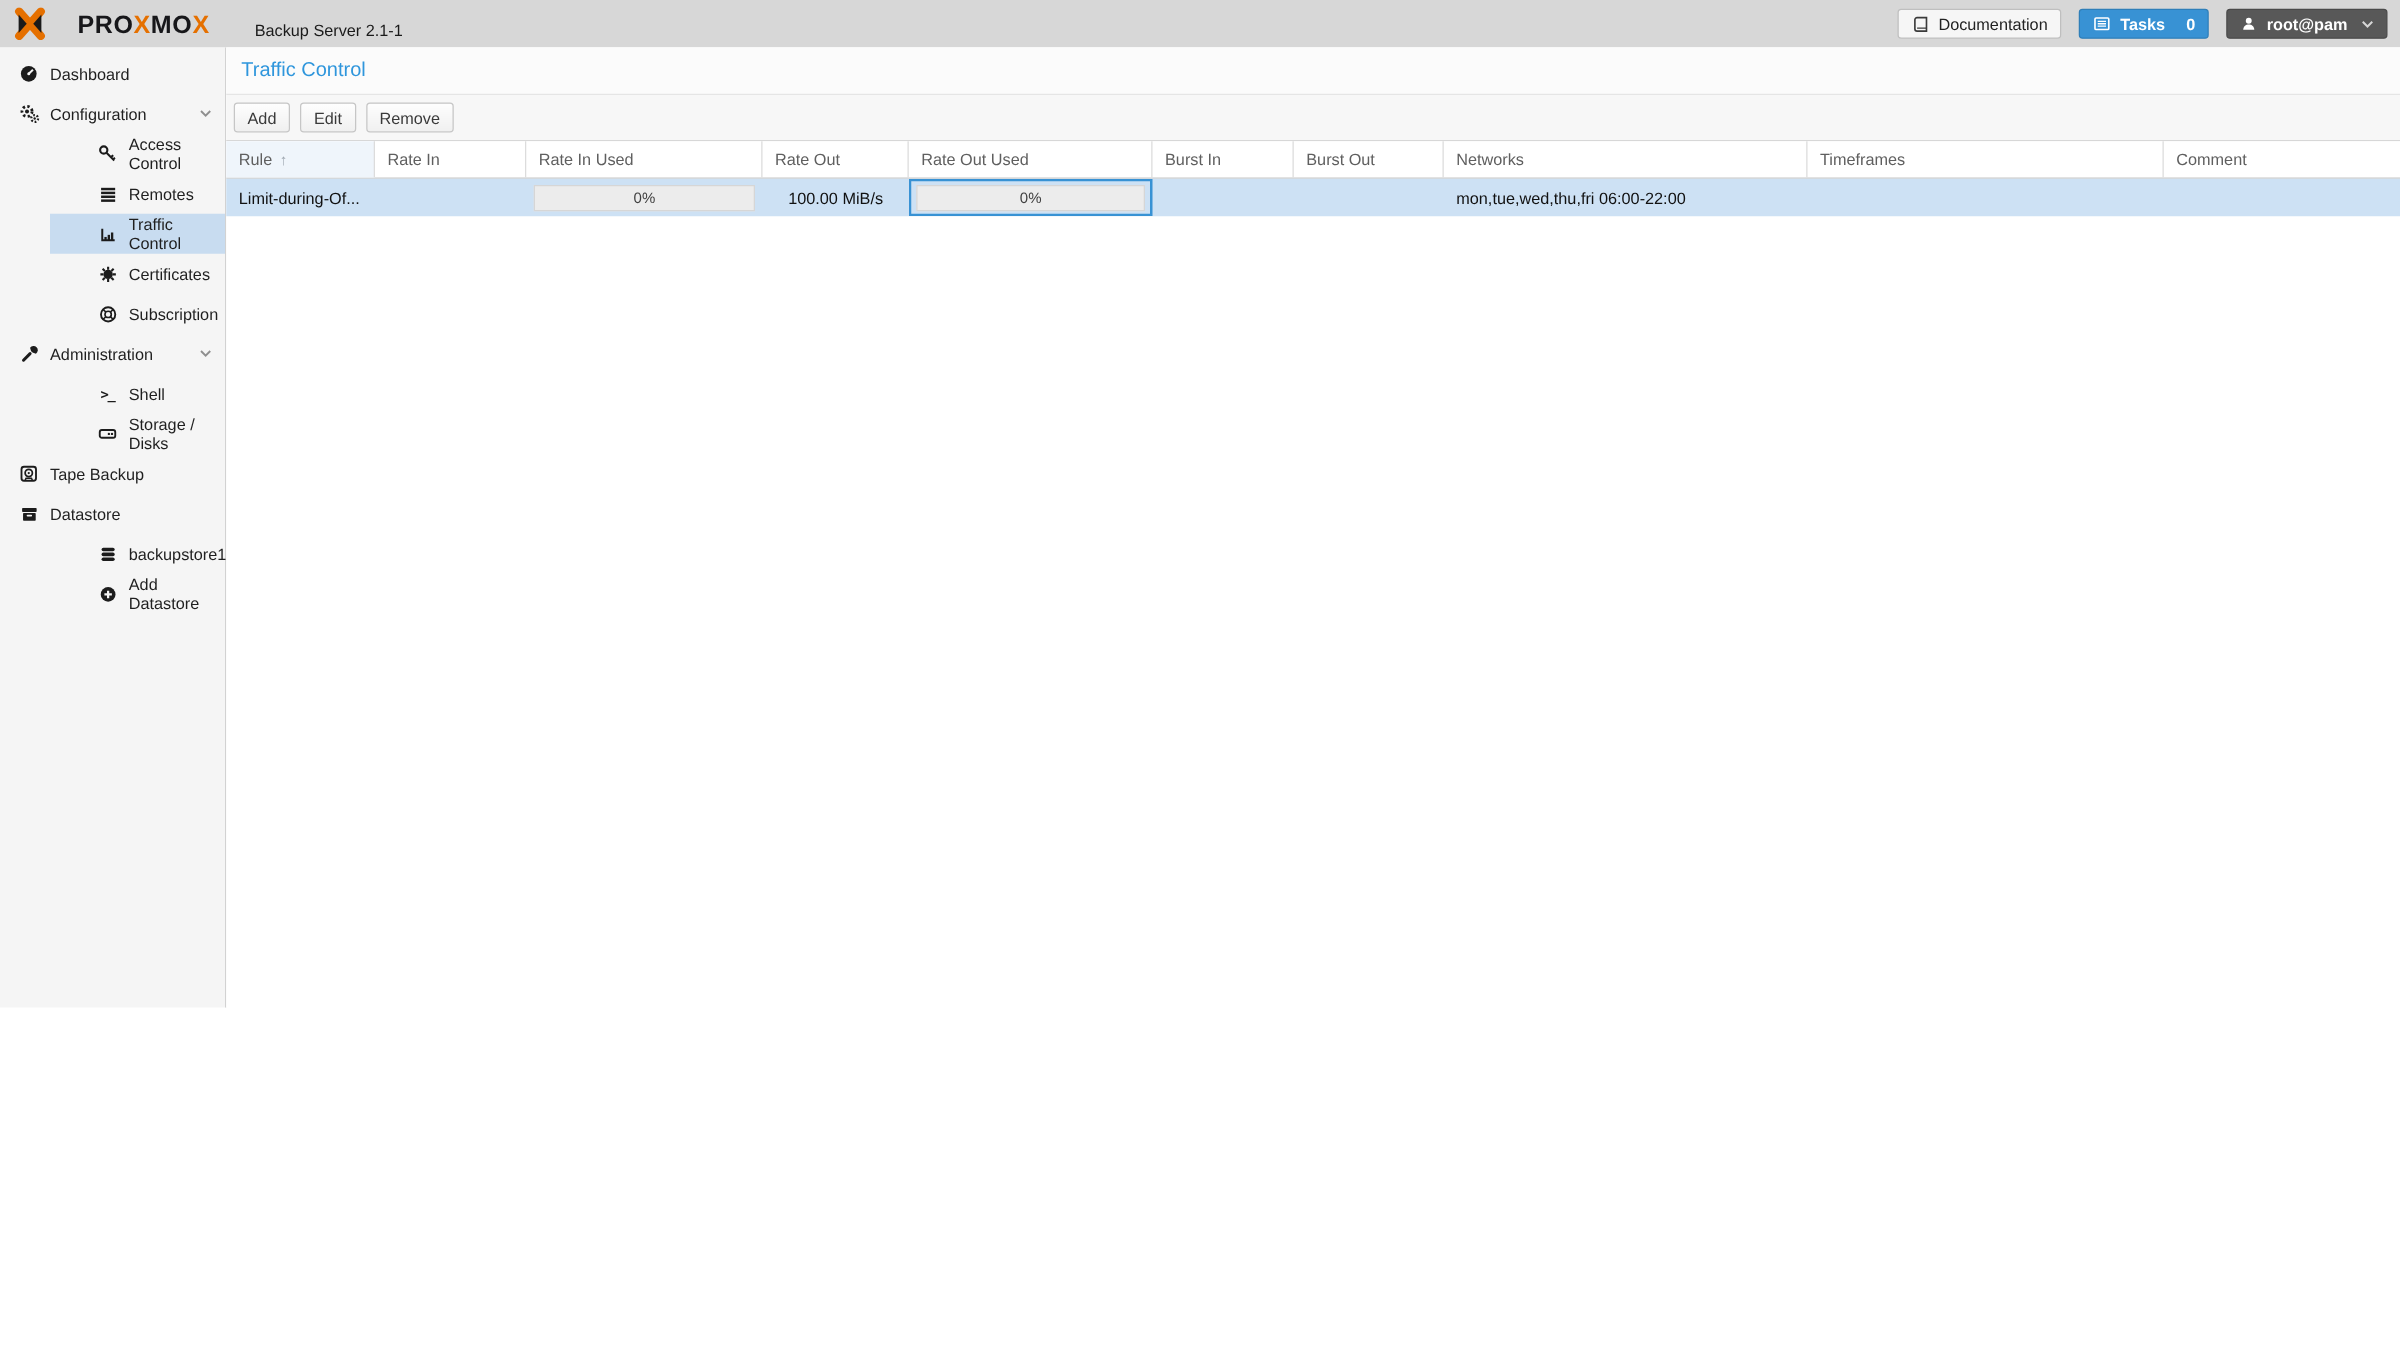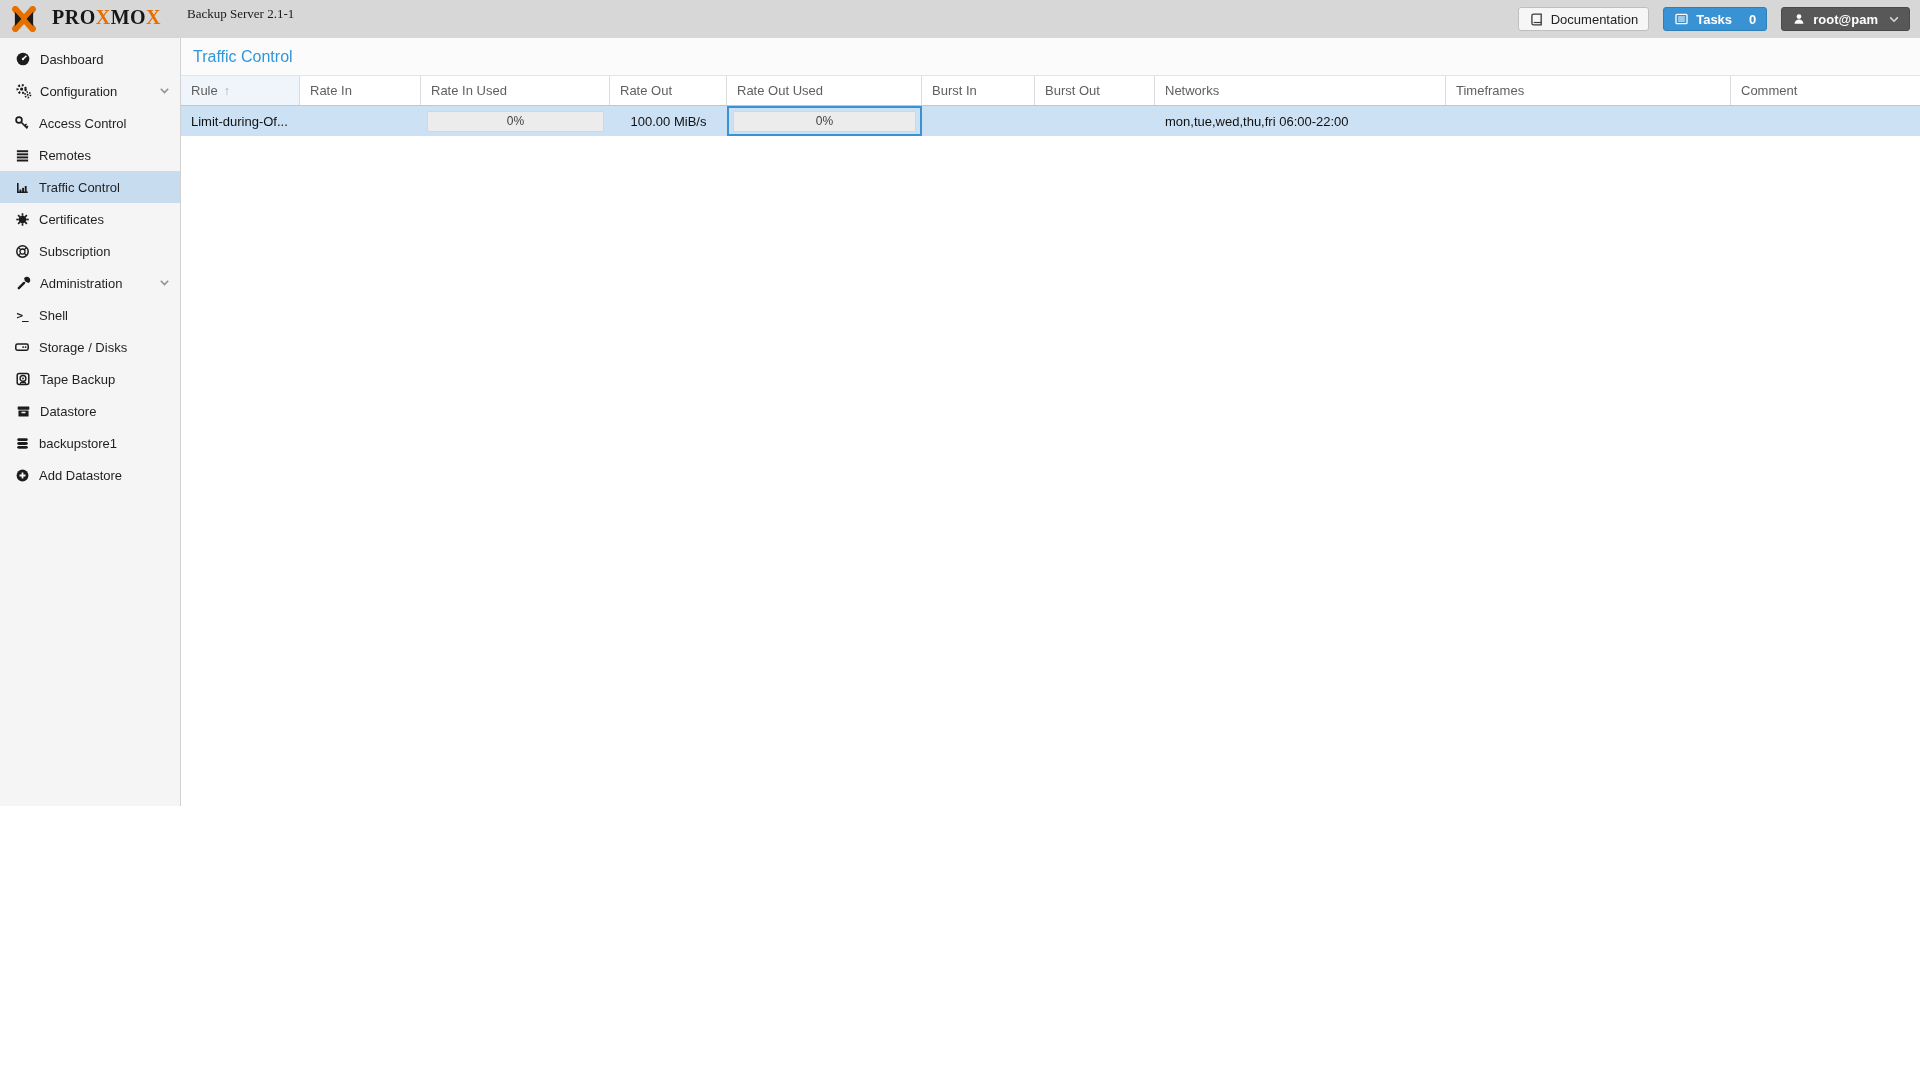--- a/index.html
+++ b/index.html
@@ -1,41 +1,41 @@
 <!DOCTYPE html>
 <html><head>
 <meta charset="utf-8">
 <style>
   * { margin:0; padding:0; box-sizing:border-box; }
   html,body { width:1920px; height:1080px; overflow:hidden; }
   body { font-family:"Liberation Sans","DejaVu Sans",sans-serif; background:#fff; font-size:13px; }
 
   
   .topbar { height:38px; background:#d7d7d7; display:flex; align-items:center; padding:0 10px; }
-  .brand { display:flex; align-items:flex-start; gap:14px;font-family:Liberation Serif, serif; }
+  .brand { display:flex; align-items:flex-end; gap:24px; }
   .logo-mark { width:28px; height:26px; }
   .wordmark { font-size:20px; font-weight:700; color:#17171a; letter-spacing:.5px; display:flex; }
   .wordmark .accent { color:#e57000; }
   .product-subtitle { font-size:13px; color:#1a1a1a; margin-left:12px; }
   .topbar-right { margin-left:auto; display:flex; align-items:center; gap:14px; }
   .tb-btn { height:24px; border-radius:3px; display:flex; align-items:center; gap:7px; padding:4px 10px; font-size:13px; cursor:pointer; }
   .btn-doc { background:#f6f6f6; border:1px solid #bfbfbf; color:#222; }
   .btn-tasks { background:#3892d4; border:1px solid #2f7fb9; color:#fff; font-weight:700; }
   .btn-tasks .count { margin-left:10px; font-weight:700; }
   .btn-user { background:#585858; border:1px solid #4a4a4a; color:#fff; font-weight:700; }
   .btn-user .chev { margin-left:4px; display:flex; }
 
   
   .app { display:flex; height:768px; }
   .sidebar { width:181px; background:#f5f5f5; border-right:1px solid #d2d2d2; padding-top:5px; flex:none; }
   .main { flex:1; min-width:0; background:#fff; display:flex; flex-direction:column; }
 
   
   .sitem { height:32px; display:flex; align-items:center; padding-left:14px; color:#1f1f1f; cursor:pointer; position:relative; }
-  .sitem.lvl1 { padding-left:13px; }
+  .sitem.lvl1 { padding-left:37px;margin-left:40px; }
   .sitem.selected { background:#c8dcf0; }
   .sitem .ico { width:18px; height:16px; margin-right:8px; flex:none; display:flex; align-items:center; justify-content:center; }
   .sitem .ico.txt { font-family:"DejaVu Sans Mono","Liberation Mono",monospace; font-weight:700; font-size:11px; color:#1c1c1c; letter-spacing:-1px; }
   .expander { position:absolute; right:11px; top:13px; display:flex; }
 
   
   .pheader { height:38px; flex:none; display:flex; align-items:center; padding:0 12px; background:#fbfbfb; border-bottom:1px solid #e5e5e5; }
   .ptitle { font-size:16px; color:#2f96dc; }
   .toolbar { height:37px; flex:none; display:flex; align-items:center; gap:8px; padding:0 6px; background:#f7f7f7; border-bottom:1px solid #d7d7d7; }
   .tbtn { height:24px; padding:0 10px; background:linear-gradient(#fefefe,#f0f0f0); border:1px solid #c6c6c6; border-radius:3px; font-size:13px; color:#3a3a3a; cursor:pointer; }
@@ -285,20 +285,25 @@
       <span>Add Datastore</span>
     </div>
 
   </div>
 
   <div class="main">
     <div class="pheader">
       <span class="ptitle">Traffic Control</span>
     </div>
 
+    <div class="toolbar">
+      <button class="tbtn">Add</button>
+      <button class="tbtn">Edit</button>
+      <button class="tbtn">Remove</button>
+    </div>
 
     <div class="grid-header">
       <div class="hcell c0 sorted">
         <span>Rule</span>
         <span class="sort-ico">↑</span>
       </div>
       <div class="hcell c1">
           <span>Rate In</span>
         </div>
       <div class="hcell c2">

